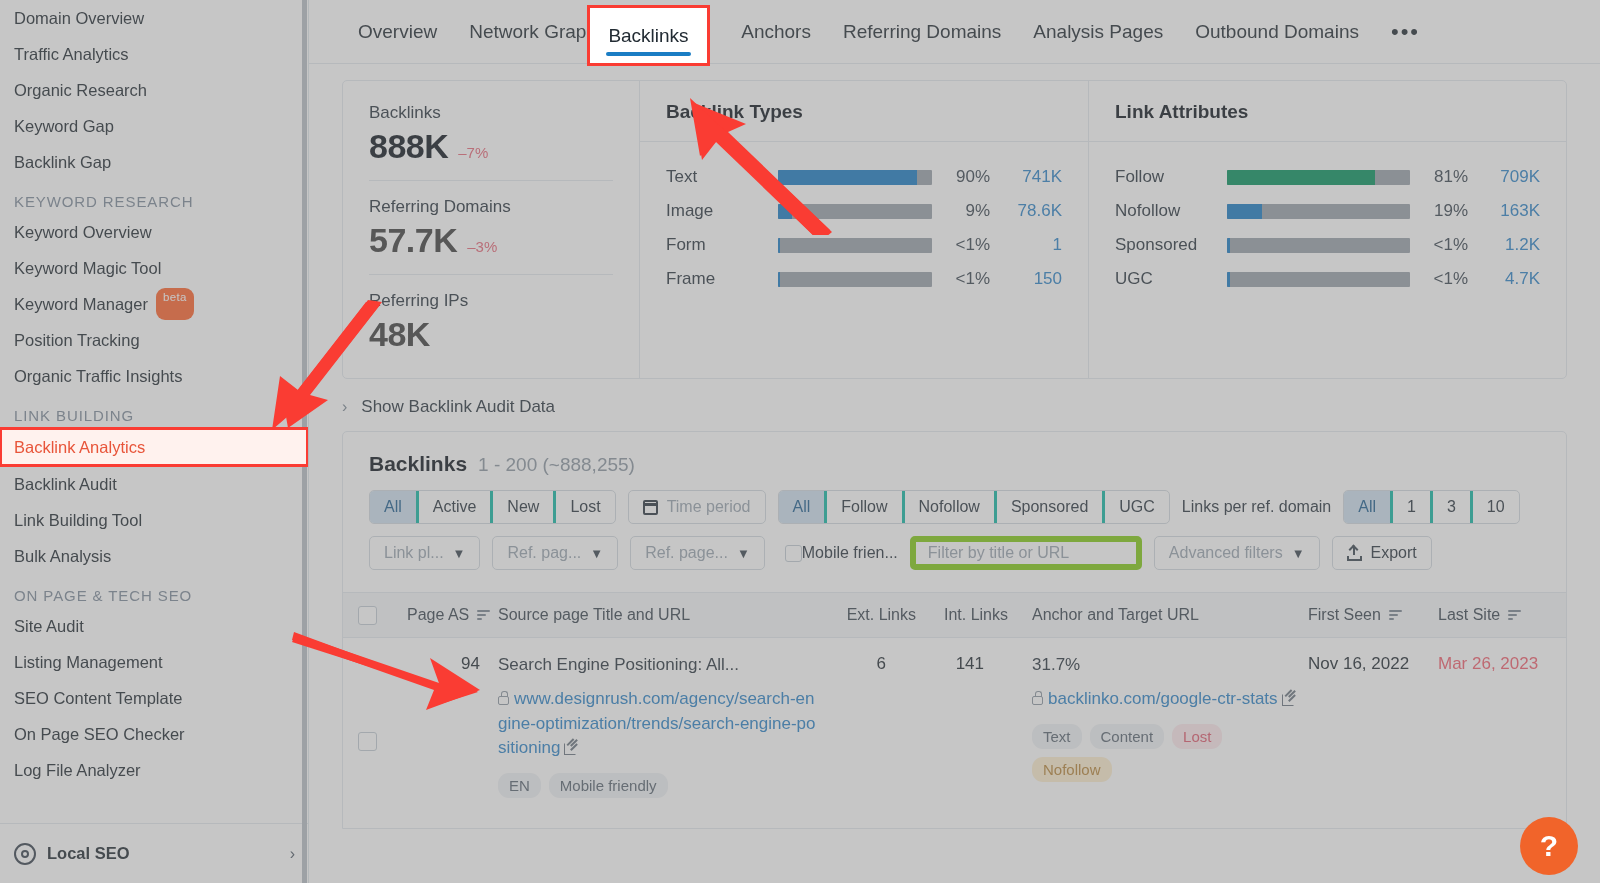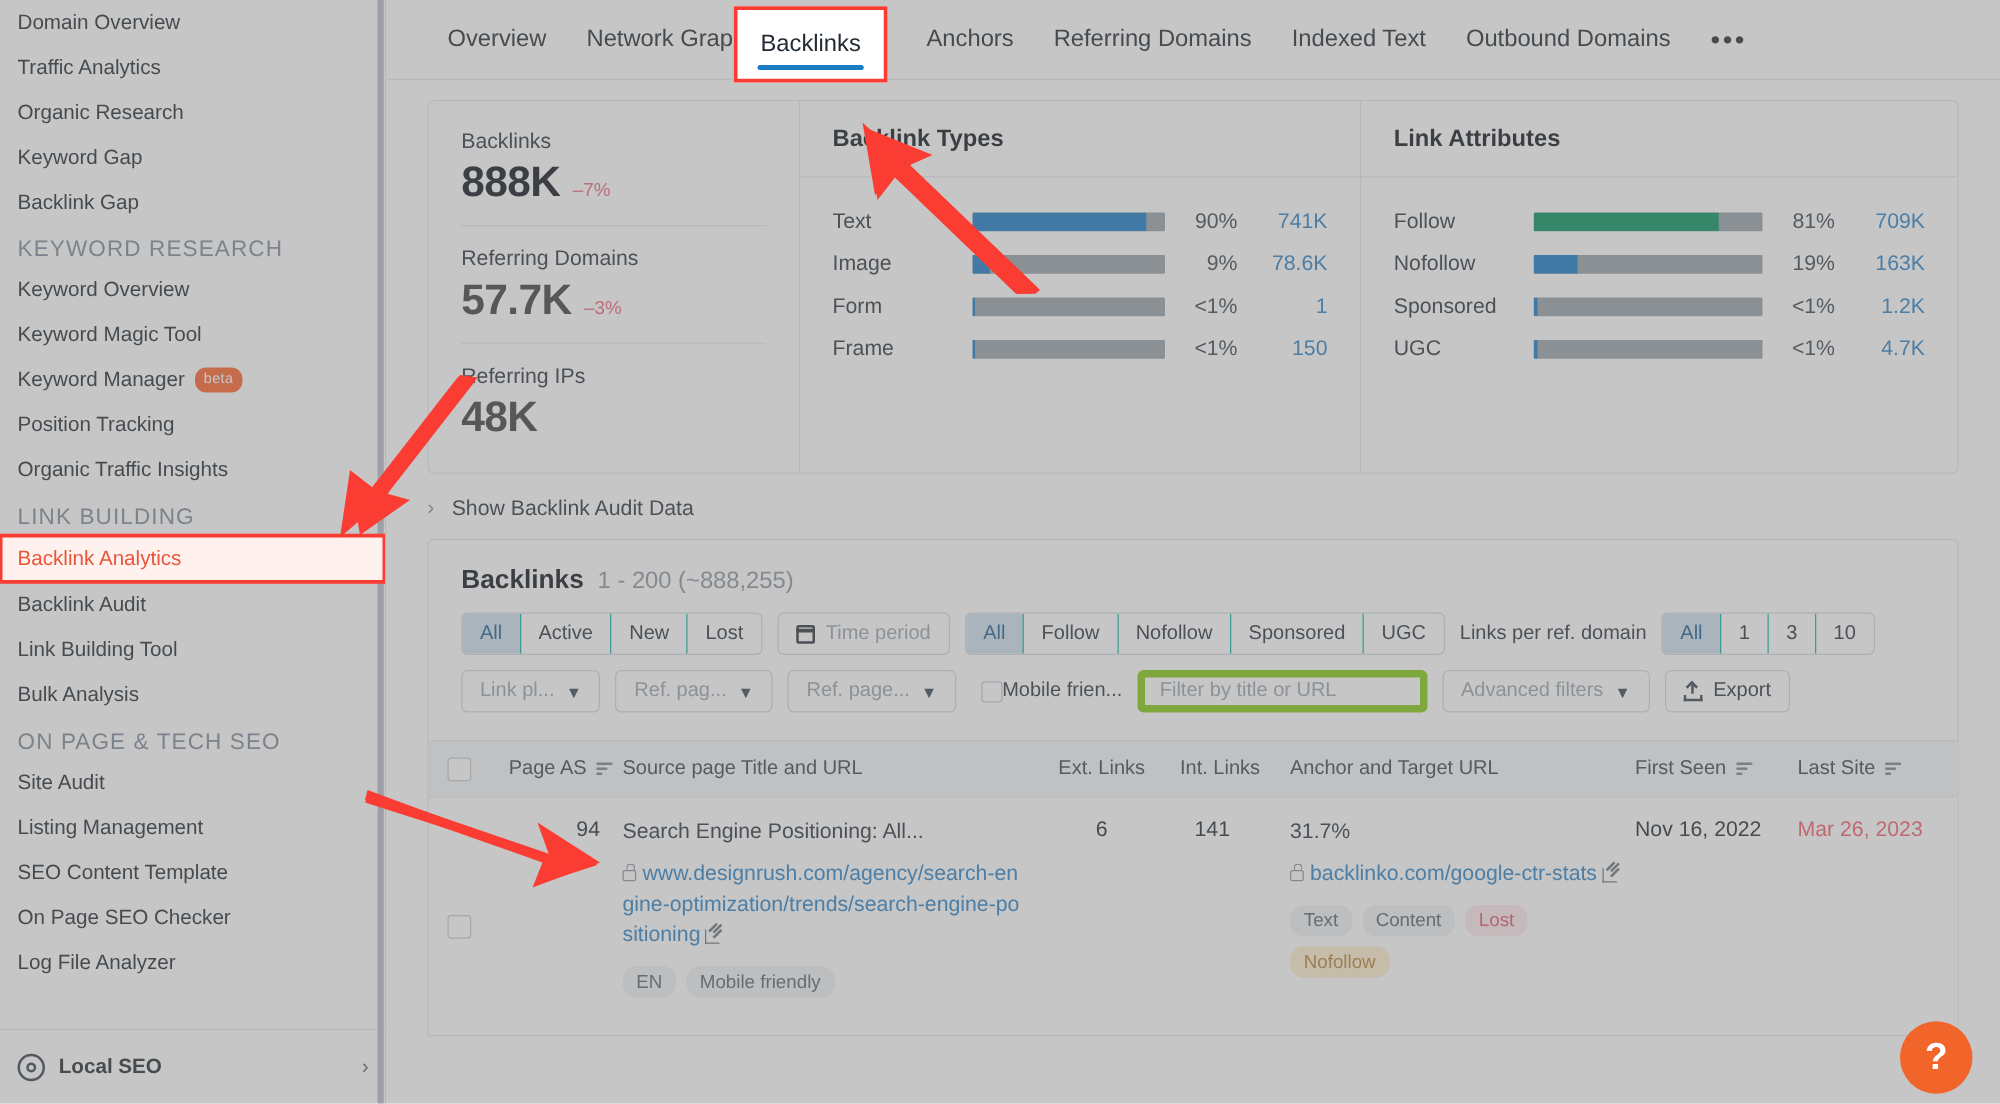--- a/index.html
+++ b/index.html
@@ -27,28 +27,28 @@
     overflow: hidden;
   }
   .nav-item {
     height: 36px; display: flex; align-items: center;
     padding: 0 14px; font-size: 16.5px; color: #222b33;
     white-space: nowrap;
   }
   .nav-group {
     height: 34px; display: flex; align-items: flex-end;
     padding: 0 14px 4px 14px;
-    font-size: 18px; letter-spacing: .9px; color: #7f8c9b;
+    font-size: 15px; letter-spacing: .9px; color: #7f8c9b;
     text-transform: uppercase;
   }
   .beta-badge {
     display: inline-block; margin-left: 8px;
     background: #ff642d; color: #fff;
     font-size: 11.5px; line-height: 1;
-    padding: 4px 7px 4px 7px; border-radius: 9px;
+    padding: 4px 7px 16px 7px; border-radius: 9px;
     letter-spacing: .4px;
   }
   .nav-highlight {
     position: relative;
     background: #fff2ee;
     color: #e8553a;
     outline: 3px solid #fa3c33;
     outline-offset: -2px;
     height: 38px;
     z-index: 45;
@@ -153,21 +153,21 @@
   }
   #panel-head { padding: 20px 26px 14px 26px; display: flex; align-items: baseline; gap: 11px; }
   #panel-head .ttl { font-size: 21px; font-weight: bold; color: #111820; }
   #panel-head .sub { font-size: 19px; color: #8d98a3; }
 
   .filter-row { display: flex; align-items: center; padding: 0 26px 0 26px; gap: 12px; flex-wrap: nowrap; }
   .filter-row.r1 { margin-bottom: 12px; }
   .seg { display: flex; border: 1px solid #d3dae0; border-radius: 5px; overflow: hidden; height: 34px; background: #fff; }
   .seg .opt {
     padding: 0 14px; height: 32px; display: flex; align-items: center;
-    font-size: 16px; color: #2b3640; border-right: 1px solid #14b8a6;
+    font-size: 16px; color: #2b3640; border-right: 3px solid #14b8a6;
     white-space: nowrap;
   }
   .seg .opt:last-child { border-right: none; }
   .seg .opt.sel { background: #cfe0ef; color: #1f5f91; }
   .pill {
     display: flex; align-items: center; gap: 9px;
     border: 1px solid #d3dae0; border-radius: 5px; height: 34px;
     padding: 0 14px; font-size: 16px; color: #9aa5b0; background: #fff;
     white-space: nowrap;
   }
@@ -370,21 +370,21 @@
           <div class="tab active">
             <span>Backlinks</span>
           </div>
           <div class="tab">
             <span>Anchors</span>
           </div>
           <div class="tab">
             <span>Referring Domains</span>
           </div>
           <div class="tab">
-            <span>Indexed Text</span>
+            <span>Analysis Pages</span>
           </div>
           <div class="tab">
             <span>Outbound Domains</span>
           </div>
         </div>
       <div id="tab-dots">•••</div>
       <div class="tab-box"></div>
       <div style="position:absolute;left:287px;top:14px;width:105px;height:44px;display:flex;align-items:center;justify-content:center;z-index:47;pointer-events:none;">
         <span style="font-size:19px;color:#222b33;">Backlinks</span>
         <span style="position:absolute;bottom:2px;left:10px;right:10px;height:4px;background:#1a7dc4;border-radius:2px;"></span>

